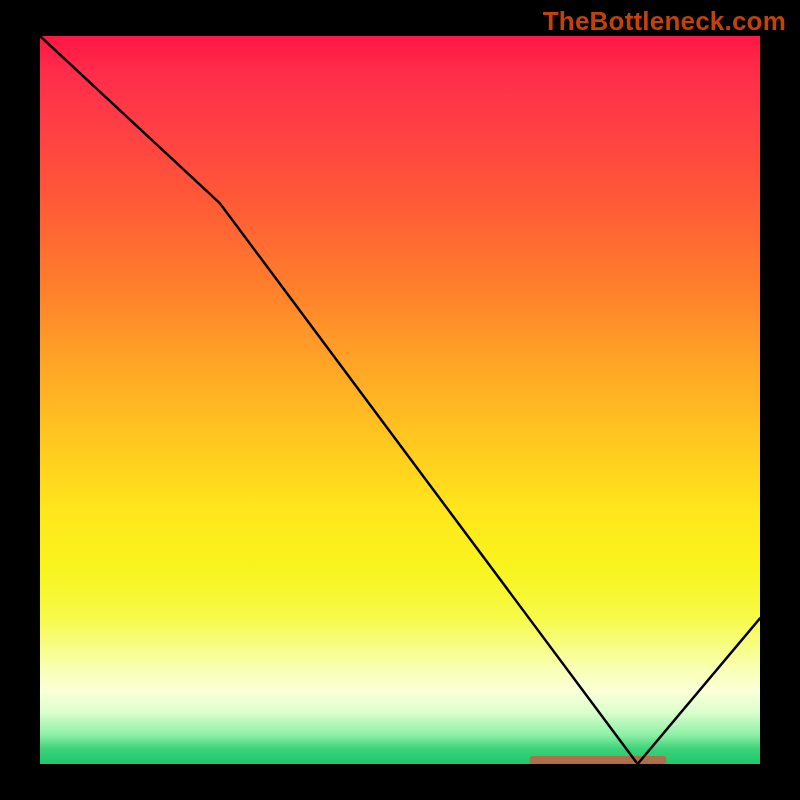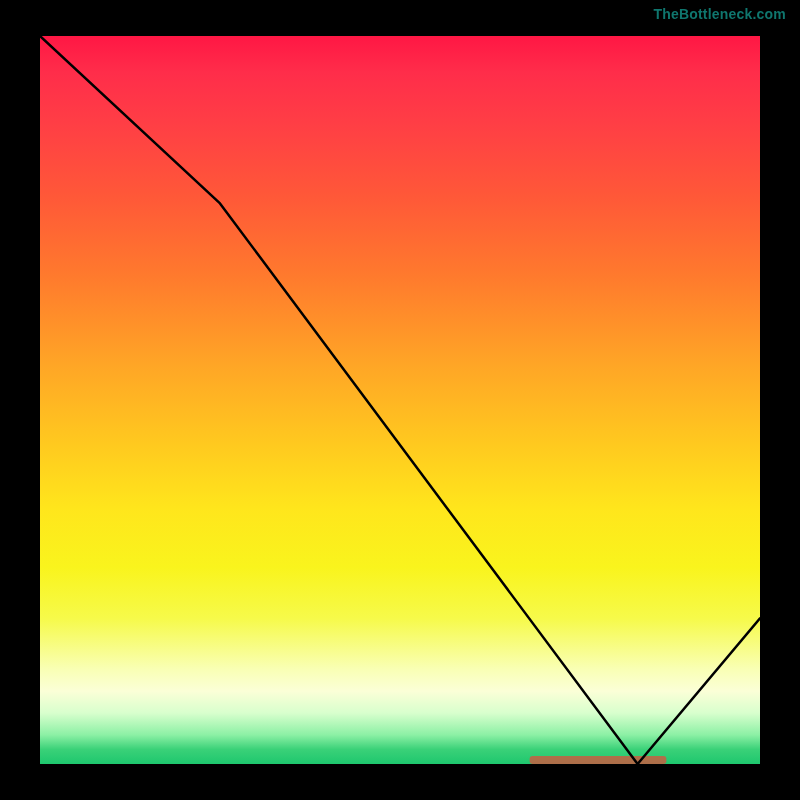--- a/index.html
+++ b/index.html
@@ -14,22 +14,22 @@
   .frame {
     position: relative;
     width: 800px;
     height: 800px;
     background: #000;
   }
   .attribution {
     position: absolute;
     top: 6px;
     right: 14px;
-    color: #0f766e;
-    font-size: 14px;
+    color: #c2410c;
+    font-size: 26px;
     font-weight: 600;
     letter-spacing: 0.2px;
   }
   .plot-area {
     position: absolute;
     left: 40px;
     top: 36px;
     width: 720px;
     height: 728px;
     overflow: hidden;

